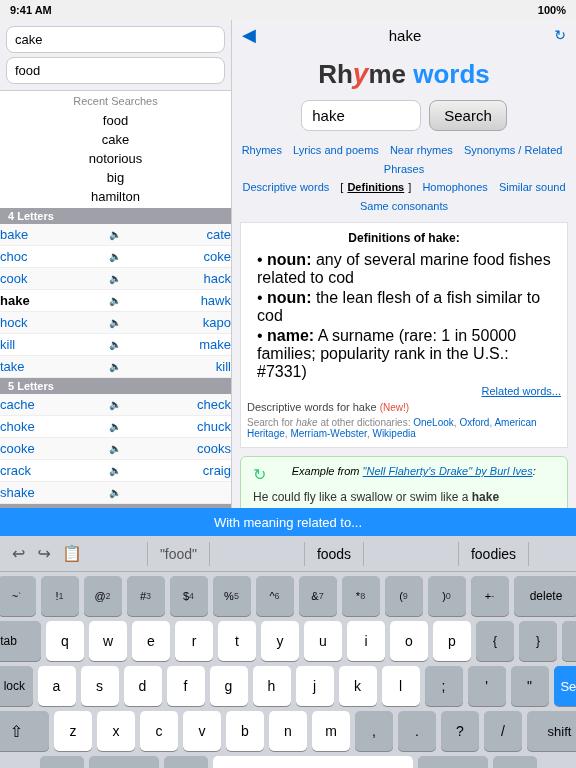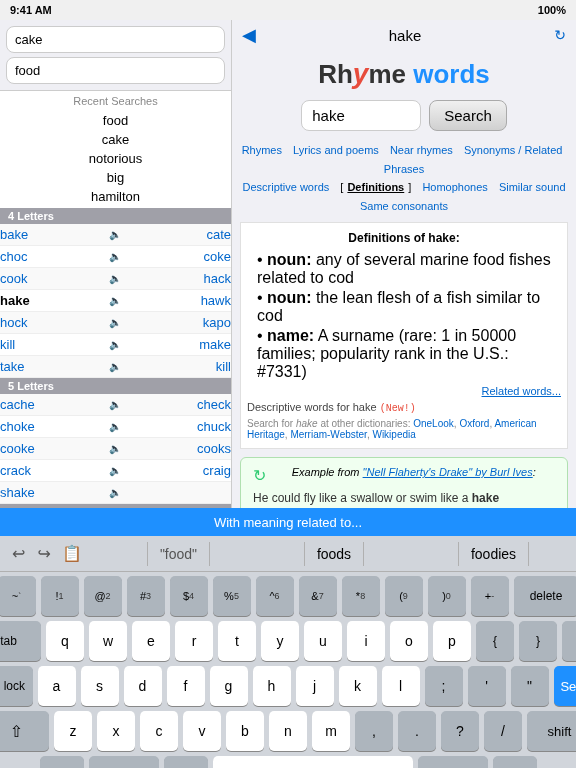--- a/index.html
+++ b/index.html
@@ -393,21 +393,20 @@
       display: flex;
       justify-content: center;
       gap: 5px;
       margin-bottom: 2px;
       padding: 0 2px;
     }
 
     .new-badge {
       color: #e74c3c;
       font-size: 10px;
-      font-family: Liberation Mono, monospace;
     }
 
     .refresh-icon {
       color: #0066cc;
       font-size: 14px;
       cursor: pointer;
     }
   </style>
 </head>
 <body>

